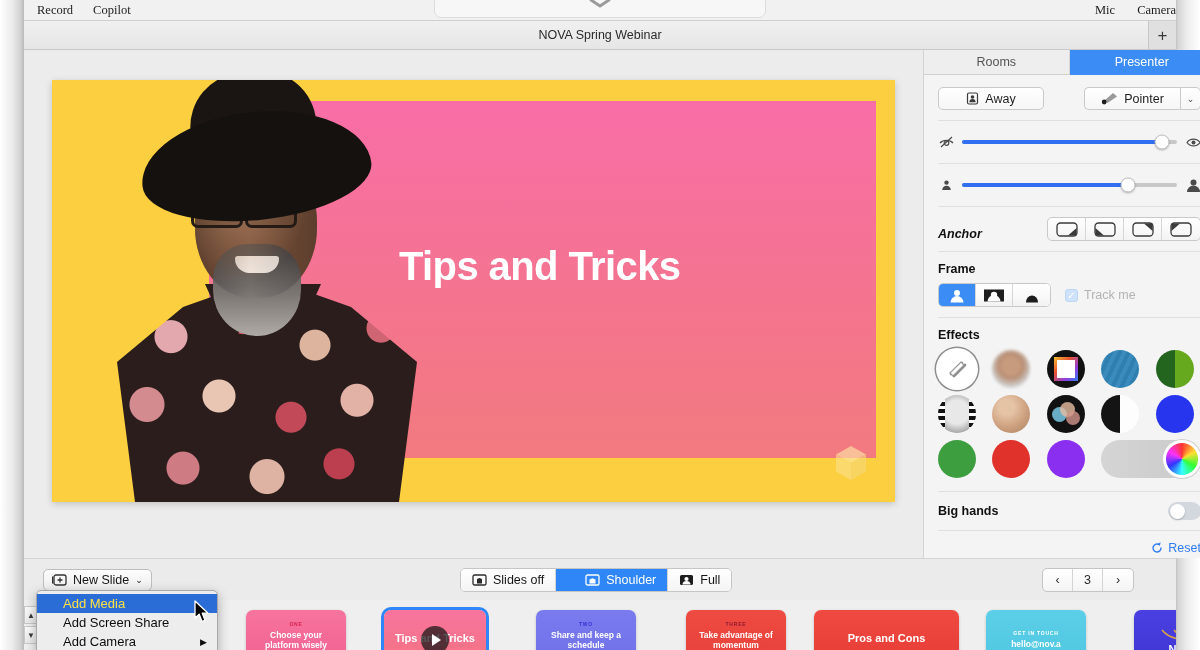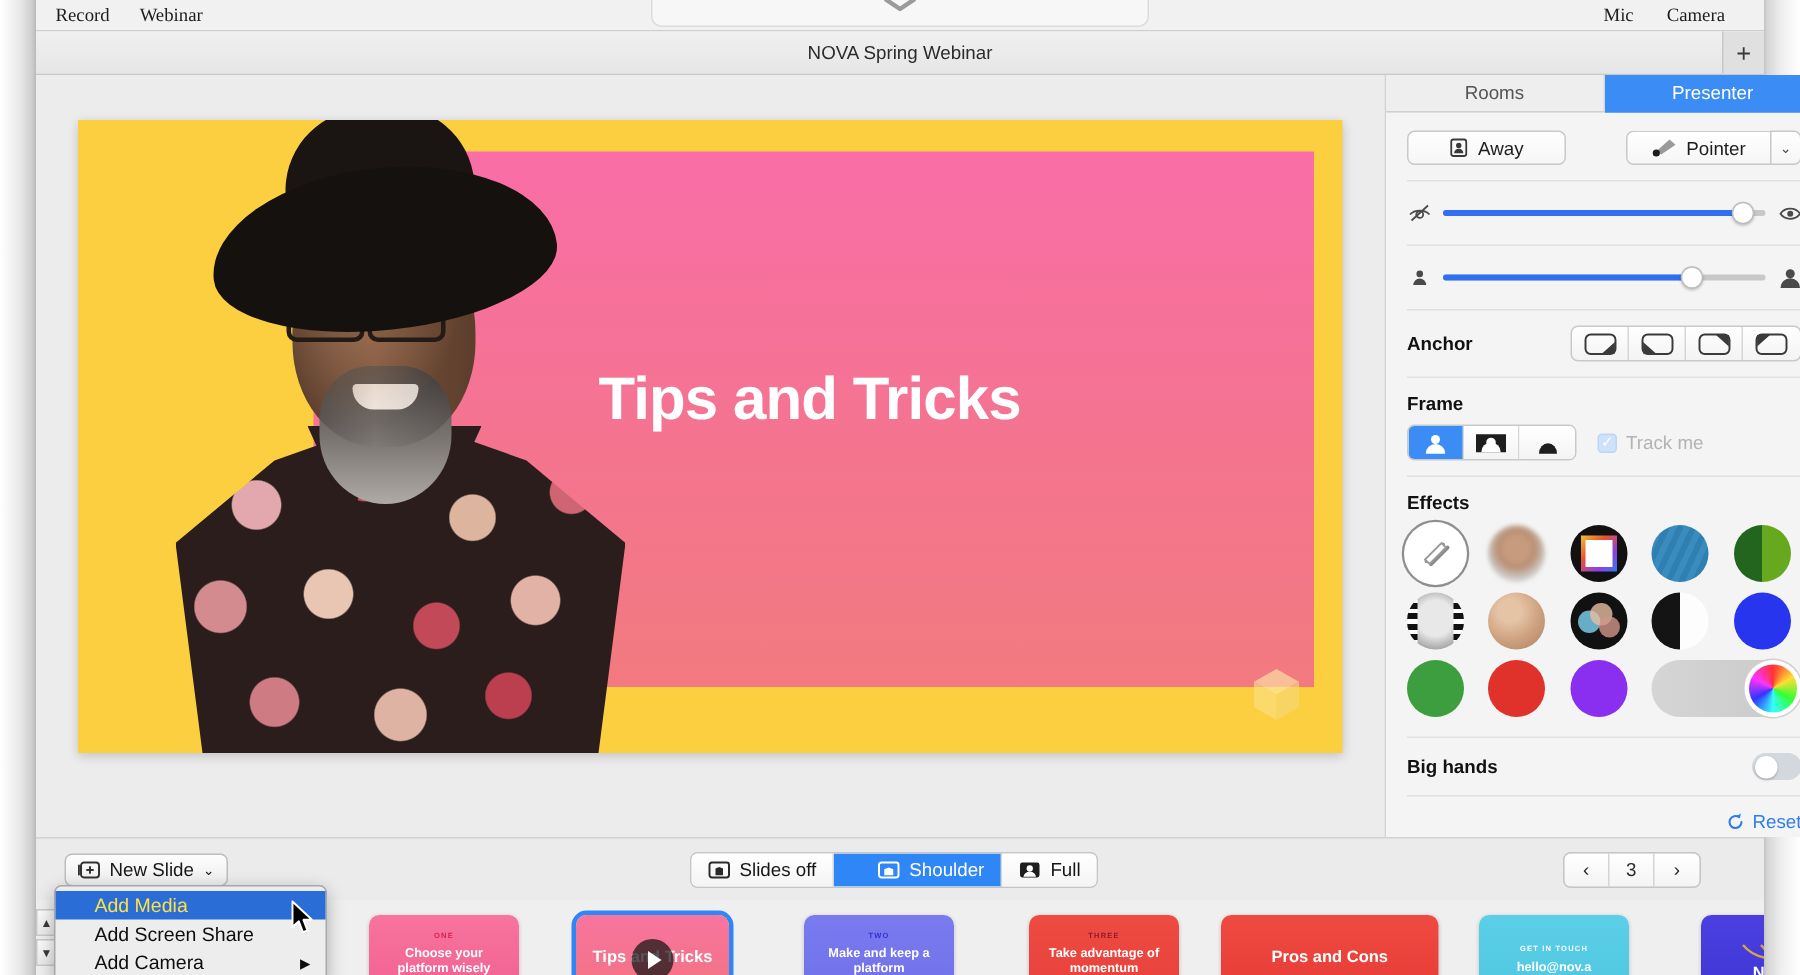--- a/index.html
+++ b/index.html
@@ -20,21 +20,21 @@
     background: linear-gradient(to left, #ffffff 0%, #ededed 55%, #d6d6d6 90%, #c4c4c4 100%);
   }
 
   
   .menubar {
     position: absolute; left: 24px; top: 0; width: 1152px; height: 21px;
     background: #f1f1f1; border-bottom: 1px solid #cfcfcf;
     display: flex; align-items: center; font-family: Liberation Serif, serif;
   }
   .menubar .mb-left { display: flex; gap: 20px; margin-left: 13px; }
-  .menubar .mb-right { display: flex; gap: 22px; margin-left: auto; margin-right: 26px; }
+  .menubar .mb-right { display: flex; gap: 22px; margin-left: auto; }
   .mb-item { font-size: 12.5px; color: #1d1d1d; line-height: 21px; white-space: nowrap; }
 
   .center-chip {
     position: absolute; left: 434px; top: -22px; width: 332px; height: 40px;
     background: #f7f7f7; border: 1px solid #dcdcdc; border-radius: 7px;
   }
   .center-chip .chip-glyph {
     position: absolute; left: 50%; top: 19px; transform: translateX(-50%);
     width: 22px; height: 10px;
   }
@@ -180,21 +180,21 @@
   .track { position: relative; flex: 1; height: 4px; border-radius: 2px; background: #c8c8c8; }
   .track .fill { position: absolute; left: 0; top: 0; height: 4px; border-radius: 2px; background: #2f6ff0; }
   .knob {
     position: absolute; top: 50%; width: 15px; height: 15px; border-radius: 50%;
     background: #fff; border: 1px solid #bdbdbd; transform: translate(-50%,-50%);
     box-shadow: 0 1px 2px rgba(0,0,0,.22);
   }
   .ico { width: 16px; height: 16px; display: flex; align-items: center; justify-content: center; color: #4a4a4a; }
 
   .sec-label { font-size: 12.5px; color: #111; font-weight: bold; }
-  .anchor-row { display: flex; align-items: center; justify-content: space-between; }
+  .anchor-row { display: flex; align-items: flex-end; justify-content: space-between; font-style: italic; }
   .seg {
     display: flex; border: 1px solid #c9c9c9; border-radius: 5px; overflow: hidden;
     background: linear-gradient(to bottom,#ffffff,#f3f3f3);
   }
   .seg > div {
     width: 38px; height: 22px; display: flex; align-items: center; justify-content: center;
     border-right: 1px solid #d6d6d6;
   }
   .seg > div:last-child { border-right: none; }
 
@@ -310,21 +310,21 @@
 <body>
 
 <div id="app">
 
   <div class="win-shadow-left"></div>
   <div class="win-shadow-right"></div>
 
   <div class="menubar">
     <div class="mb-left">
       <div class="mb-item">Record</div>
-      <div class="mb-item">Webinar</div>
+      <div class="mb-item">Copilot</div>
     </div>
     <div class="mb-right">
       <div class="mb-item">Mic</div>
       <div class="mb-item">Camera</div>
     </div>
   </div>
 
   <div class="center-chip">
     <svg class="chip-glyph" viewBox="0 0 22 10">
       <path d="M2 2 L11 8 L20 2" stroke="#9b9b9b" stroke-width="3" fill="none" stroke-linecap="round" stroke-linejoin="round"></path>
@@ -618,21 +618,21 @@
       <div class="ttl">Choose your platform wisely</div>
     </div>
 
     <div class="thumb sel" style="left:360px;width:102px;background:linear-gradient(to bottom,#f8749f,#f2737f);">
       <div class="bigttl">Tips and Tricks</div>
       <div class="play"></div>
     </div>
 
     <div class="thumb" style="left:512px;background:linear-gradient(to bottom,#7b7bf0,#6f6fe8);">
       <div class="kicker" style="color:#3a2fd0;">TWO</div>
-      <div class="ttl">Make and keep a platform</div>
+      <div class="ttl">Share and keep a schedule</div>
     </div>
 
     <div class="thumb" style="left:662px;background:linear-gradient(to bottom,#ee4b42,#e7403a);">
       <div class="kicker" style="color:#8e1a2f;">THREE</div>
       <div class="ttl">Take advantage of momentum</div>
     </div>
 
     <div class="thumb" style="left:790px;width:145px;background:linear-gradient(to bottom,#ef4a41,#e63c36);">
       <div class="bigttl">Pros and Cons</div>
     </div>

